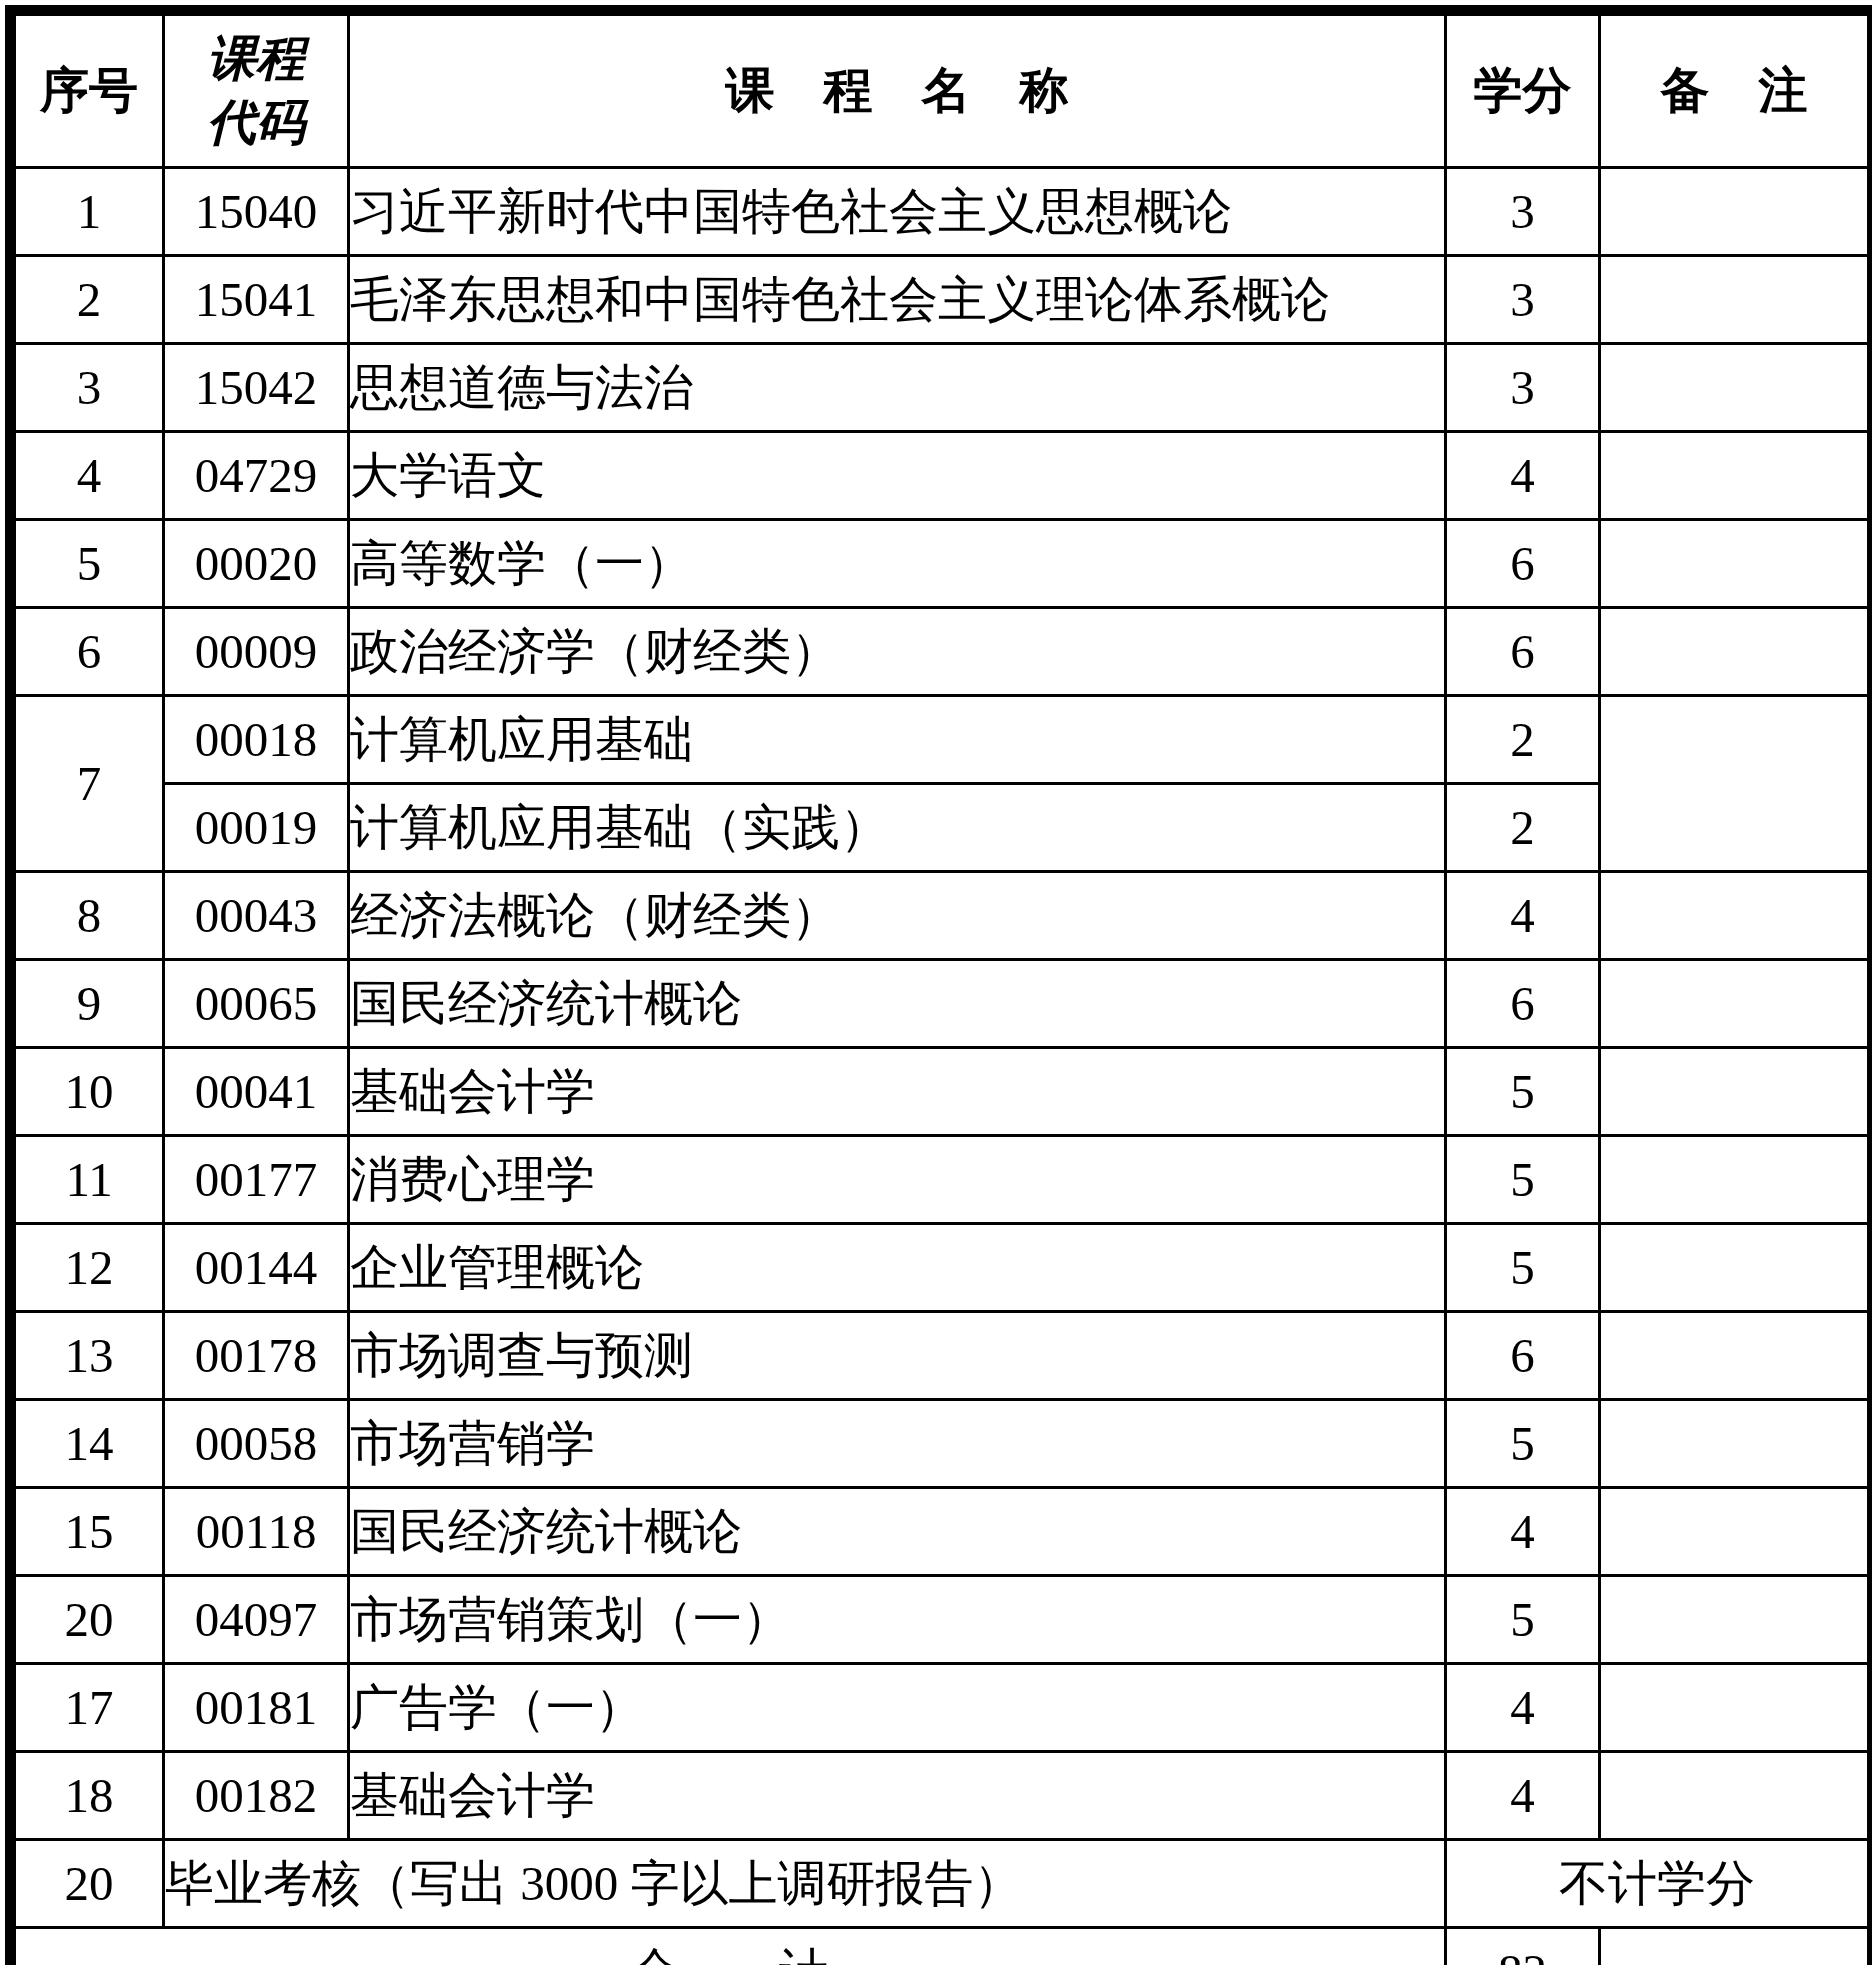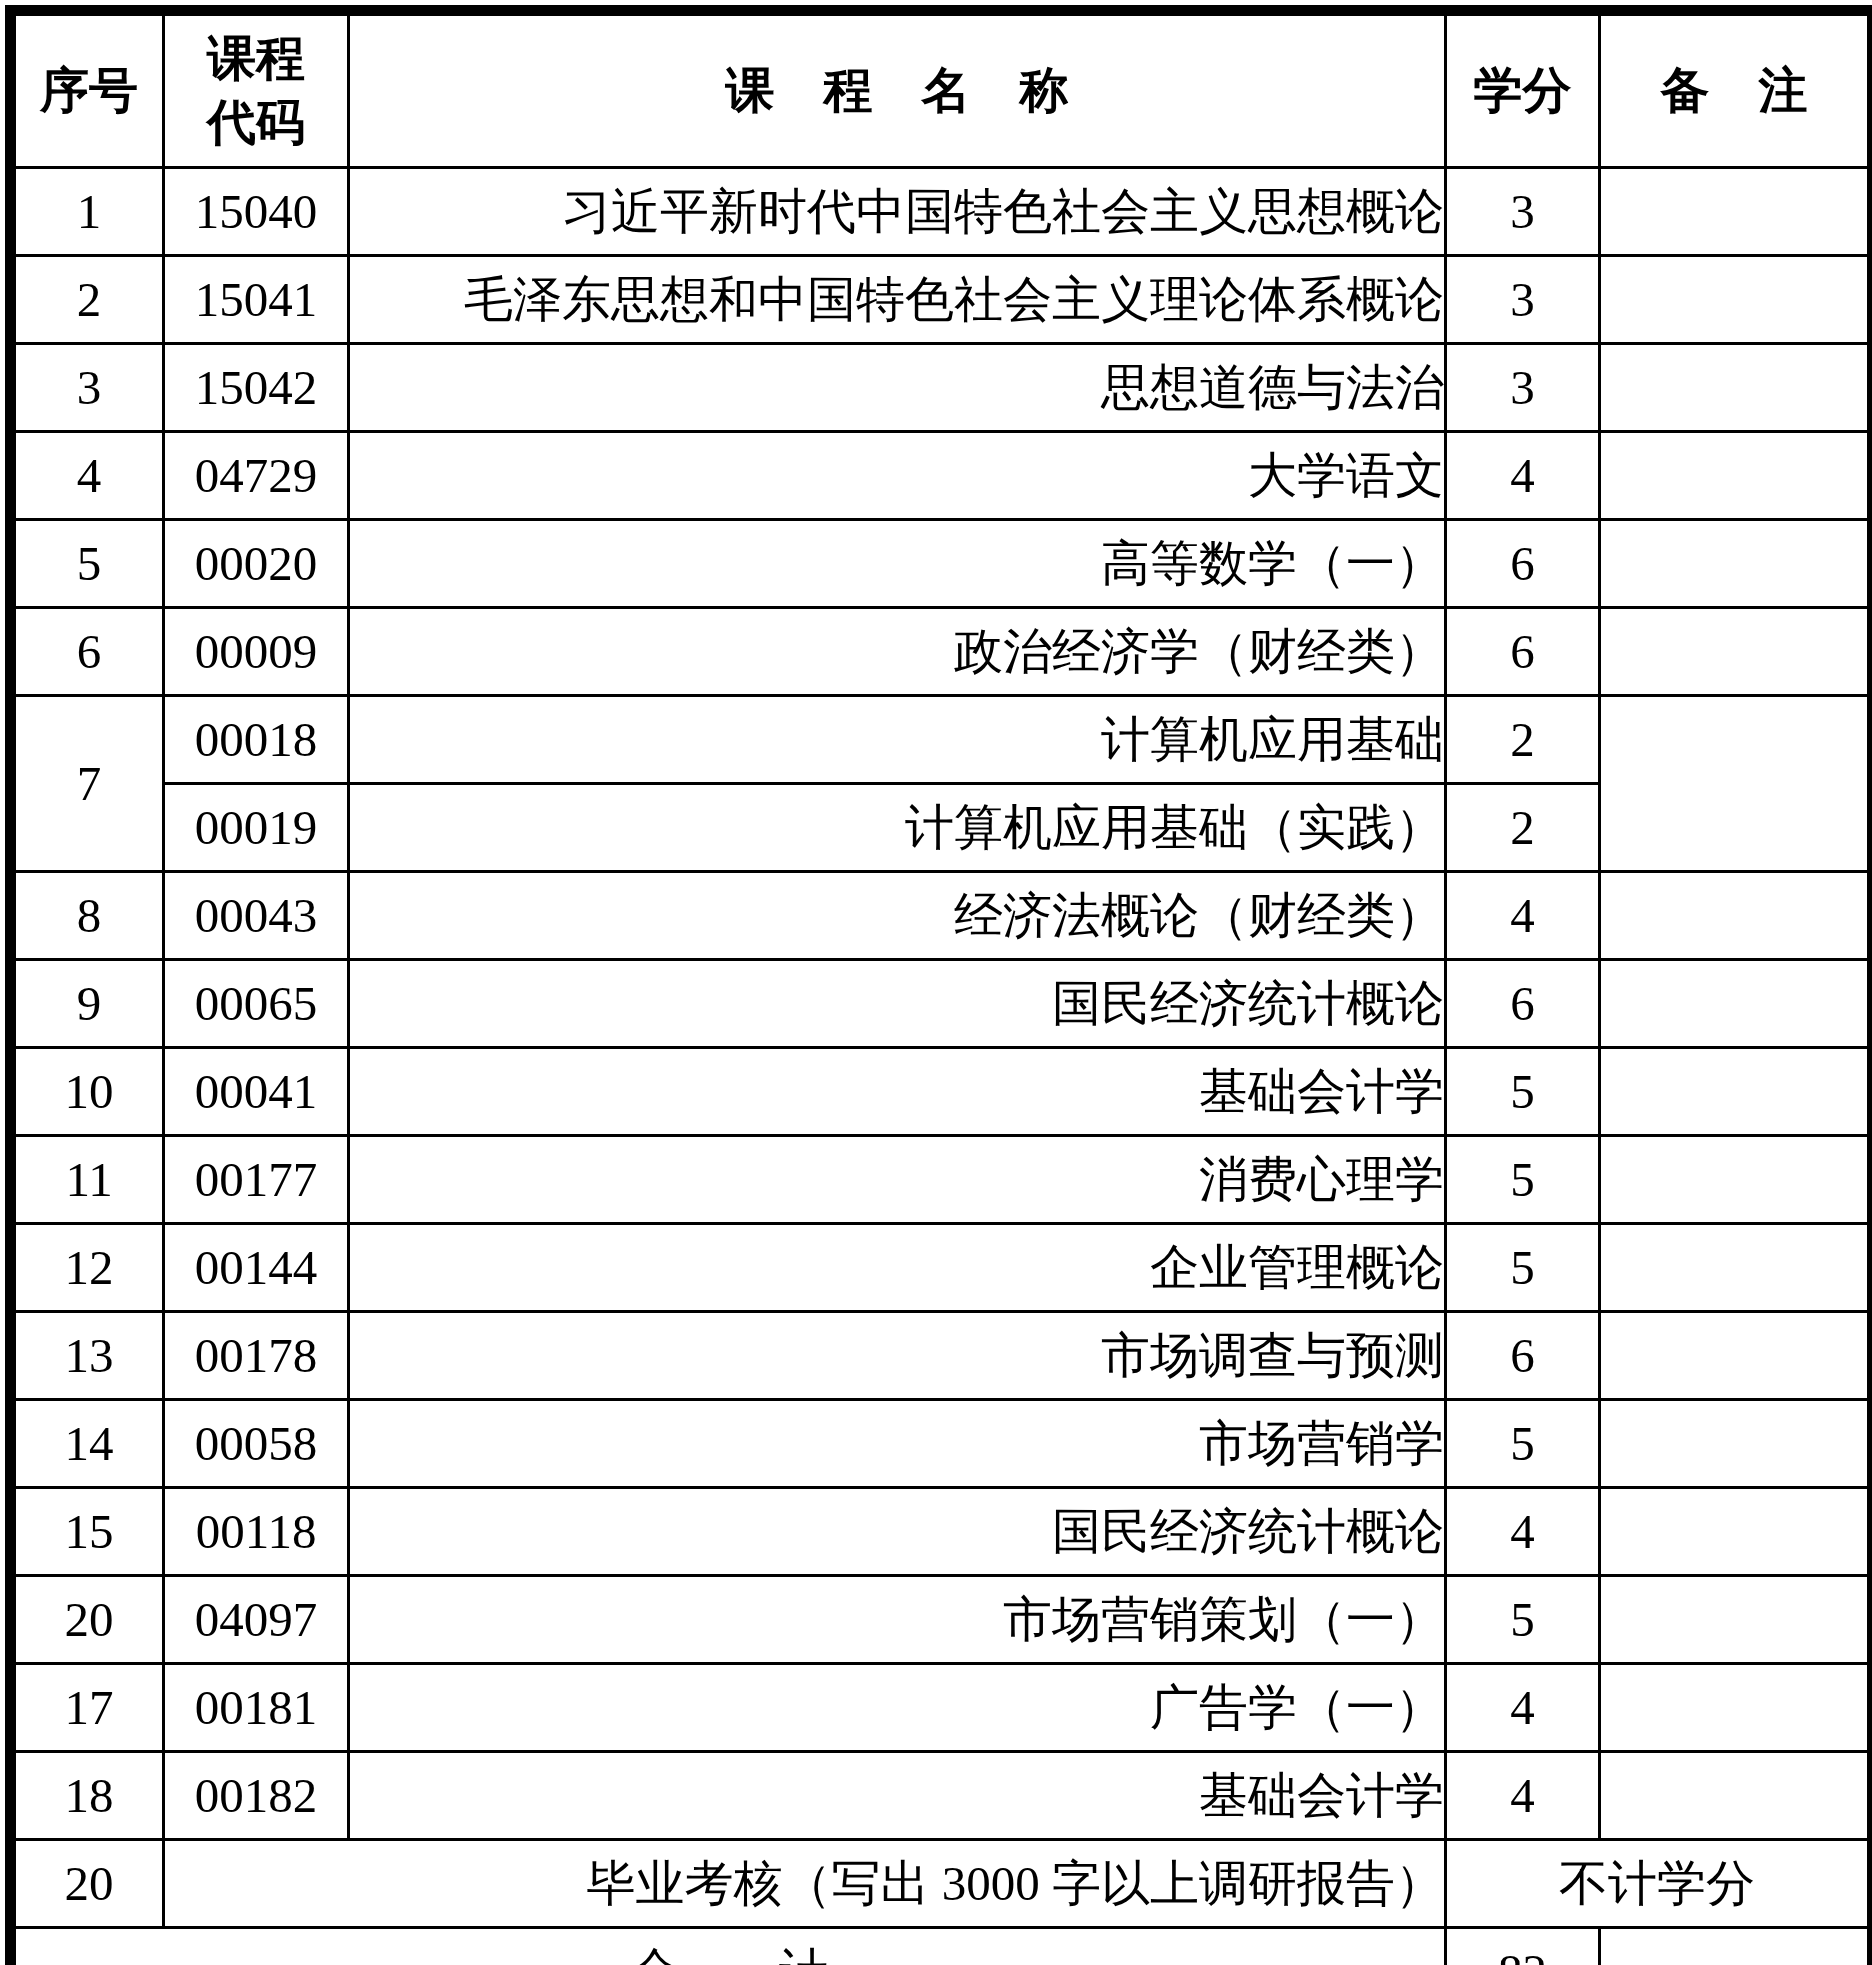--- a/index.html
+++ b/index.html
@@ -35,22 +35,22 @@
   }
   .course-table thead th {
     height: 150px;
     font-weight: bold;
     text-align: center;
   }
   .course-table tbody td {
     height: 85px;
   }
   .c-center  { text-align: center; }
-  .c-name    { text-align: right; padding-left: 24px; }
-  .code-header div { line-height: 1.3; }
+  .c-name    { text-align: left; padding-left: 24px; }
+  .code-header div { line-height: 1.3; font-style: italic; }
 </style>
 </head>
 <body>
 
 <table class="course-table">
   <colgroup>
     <col style="width:153px">
     <col style="width:185px">
     <col style="width:1097px">
     <col style="width:154px">

